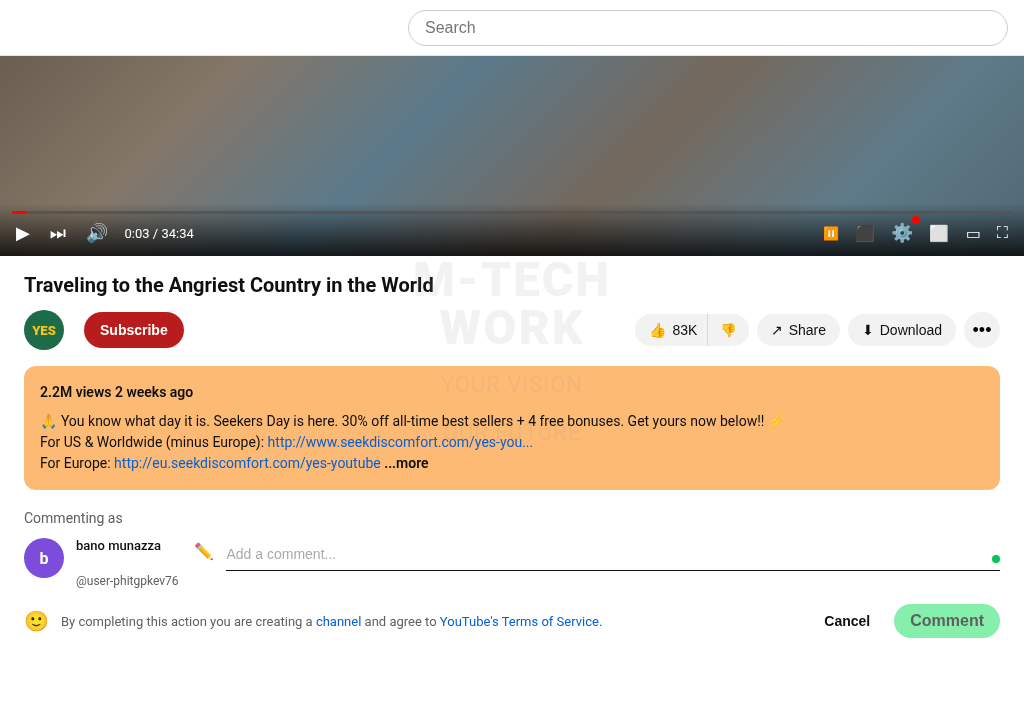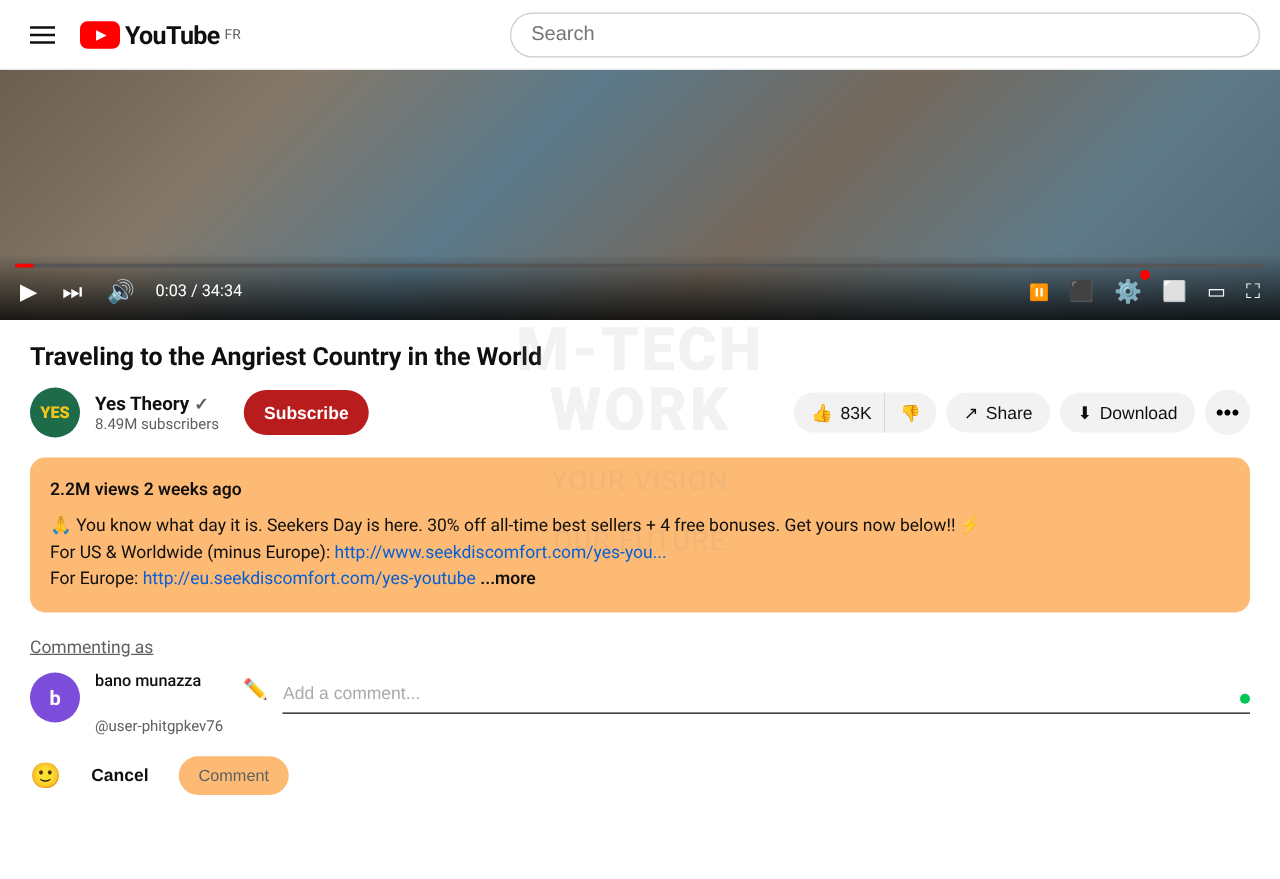--- a/index.html
+++ b/index.html
@@ -93,21 +93,21 @@
     .desc-meta { font-weight: 600; margin-bottom: 8px; font-size: 14px; }
     .desc-text { color: #0f0f0f; }
     .desc-link { color: #065fd4; text-decoration: none; }
     .desc-more { color: #0f0f0f; font-weight: 600; cursor: pointer; }
 
     
     .comments-header { display: flex; align-items: center; gap: 16px; margin-bottom: 20px; }
     .comments-count { font-size: 16px; font-weight: 600; }
     .sort-btn { display: flex; align-items: center; gap: 6px; background: none; border: none; cursor: pointer; font-size: 14px; }
 
-    .commenting-as { font-size: 14px; color: #606060; margin-bottom: 12px; text-decoration: underline; }
+    .commenting-as { font-size: 14px; color: #606060; margin-bottom: 12px; }
 
     .comment-input-row { display: flex; align-items: flex-start; gap: 12px; margin-bottom: 8px; }
     .user-avatar-b {
       width: 40px; height: 40px; border-radius: 50%; background: #7c4cdb;
       display: flex; align-items: center; justify-content: center;
       color: #fff; font-weight: 700; font-size: 16px; flex-shrink: 0;
     }
     .user-info { display: flex; flex-direction: column; gap: 2px; }
     .user-name { font-size: 13px; font-weight: 500; color: #0f0f0f; }
     .user-handle { font-size: 12px; color: #606060; margin-top: 19px; }
@@ -124,48 +124,36 @@
 
     .comment-actions-row {
       display: flex; align-items: center; gap: 12px;
       padding: 8px 0; font-size: 13px; color: #606060;
     }
     .emoji-icon { font-size: 20px; cursor: pointer; }
     .terms-text { flex: 1; color: #606060; font-size: 13px; }
     .terms-link { color: #065fd4; text-decoration: none; }
     .cancel-btn { background: none; border: none; cursor: pointer; font-size: 14px; font-weight: 600; color: #0f0f0f; padding: 8px 12px; }
     .comment-btn {
-      background: #fdba74; color: #606060; border: none; border-radius: 20px;
-      padding: 8px 16px; font-size: 13px; font-weight: 400; cursor: pointer;
+      background: #86efac; color: #606060; border: none; border-radius: 20px;
+      padding: 8px 16px; font-size: 16px; font-weight: 700; cursor: pointer;
     }
 
     
     .watermark {
       position: fixed; top: 50%; left: 50%; transform: translate(-50%, -50%);
       font-size: 48px; font-weight: 900; color: rgba(150,150,150,0.12);
       text-align: center; pointer-events: none; z-index: 999; line-height: 1;
       letter-spacing: 2px; white-space: nowrap;
     }
   </style>
 </head>
 <body>
 
 <div class="header">
-  <div class="header-left">
-    <div class="hamburger">
-      <span></span>
-        <span></span>
-        <span></span>
-    </div>
-    <div class="yt-logo">
-      <div class="yt-icon-bg"></div>
-      <span class="yt-text">YouTube</span>
-        <span class="yt-country">FR</span>
-    </div>
-  </div>
   <div class="search-bar">
     <input type="text" placeholder="Search" style="">
   </div>
 </div>
 
 <div class="video-player">
   <div class="video-crowd"></div>
   <div class="video-controls">
     <div class="progress-bar">
       <div class="progress-fill"></div>
@@ -192,27 +180,20 @@
     </div>
   </div>
 </div>
 
 <div class="main-content">
 
   <h1 class="video-title">Traveling to the Angriest Country in the World</h1>
 
   <div class="channel-row">
     <div class="channel-avatar">YES</div>
-    <div class="channel-info">
-      <div class="channel-name">
-        <span>Yes Theory</span>
-        <span class="verified-badge">✓</span>
-      </div>
-      <div class="channel-subs">8.49M subscribers</div>
-    </div>
     <button class="subscribe-btn">Subscribe</button>
 
     <div class="action-btns">
       <div class="like-dislike-wrap">
         <button class="action-btn like-btn">
           <span>👍</span>
           <span>83K</span>
         </button>
         <button class="dislike-btn">
           <span>👎</span>
@@ -254,20 +235,26 @@
     </div>
     <span class="edit-icon">✏️</span>
     <div class="comment-input-wrap">
       <input type="text" class="comment-input" placeholder="Add a comment..." style="">
       <div class="green-dot"></div>
     </div>
   </div>
 
   <div class="comment-actions-row">
     <span class="emoji-icon">🙂</span>
+    <span class="terms-text">
+      <span>By completing this action you are creating a </span>
+      <a class="terms-link" href="#">channel</a>
+      <span> and agree to </span>
+      <a class="terms-link" href="#">YouTube's Terms of Service.</a>
+    </span>
     <button class="cancel-btn">Cancel</button>
     <button class="comment-btn">Comment</button>
   </div>
 
 </div>
 
 <div class="watermark">
   M-TECH<br>WORK<br><span style="font-size:22px; font-weight:400; letter-spacing:1px;">YOUR VISION<br>OUR FUTURE</span>
 </div>
 

